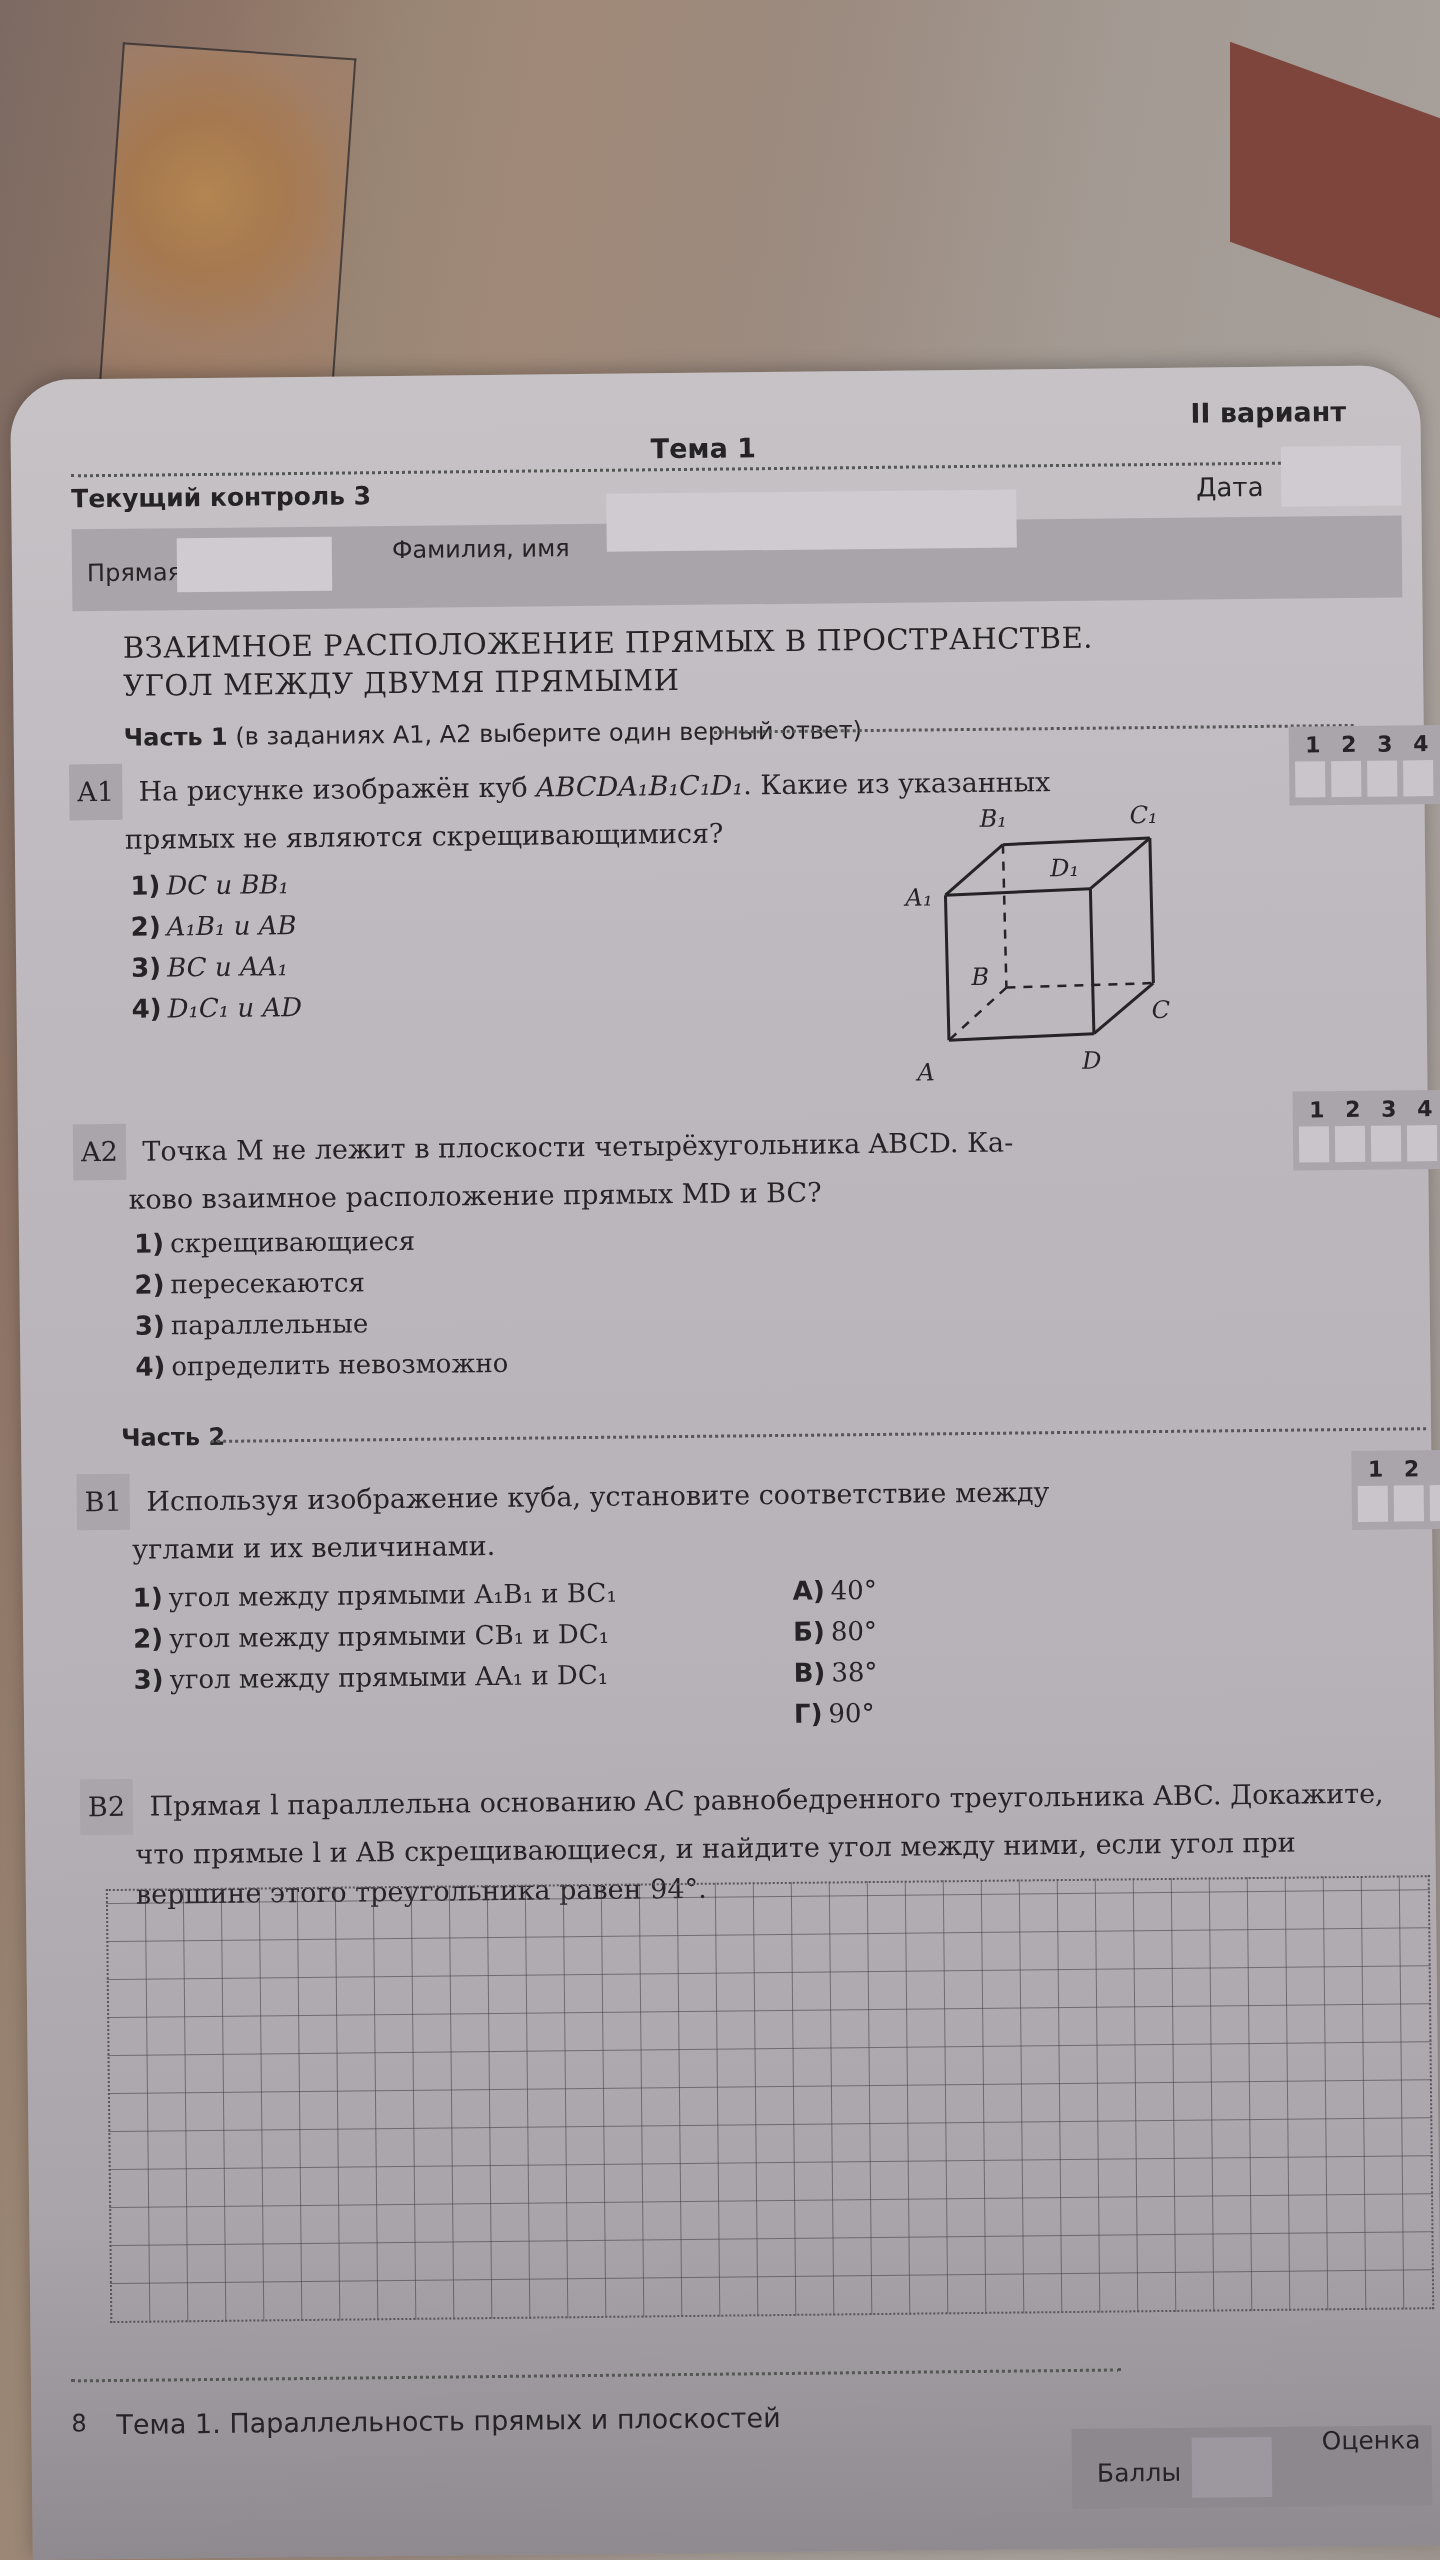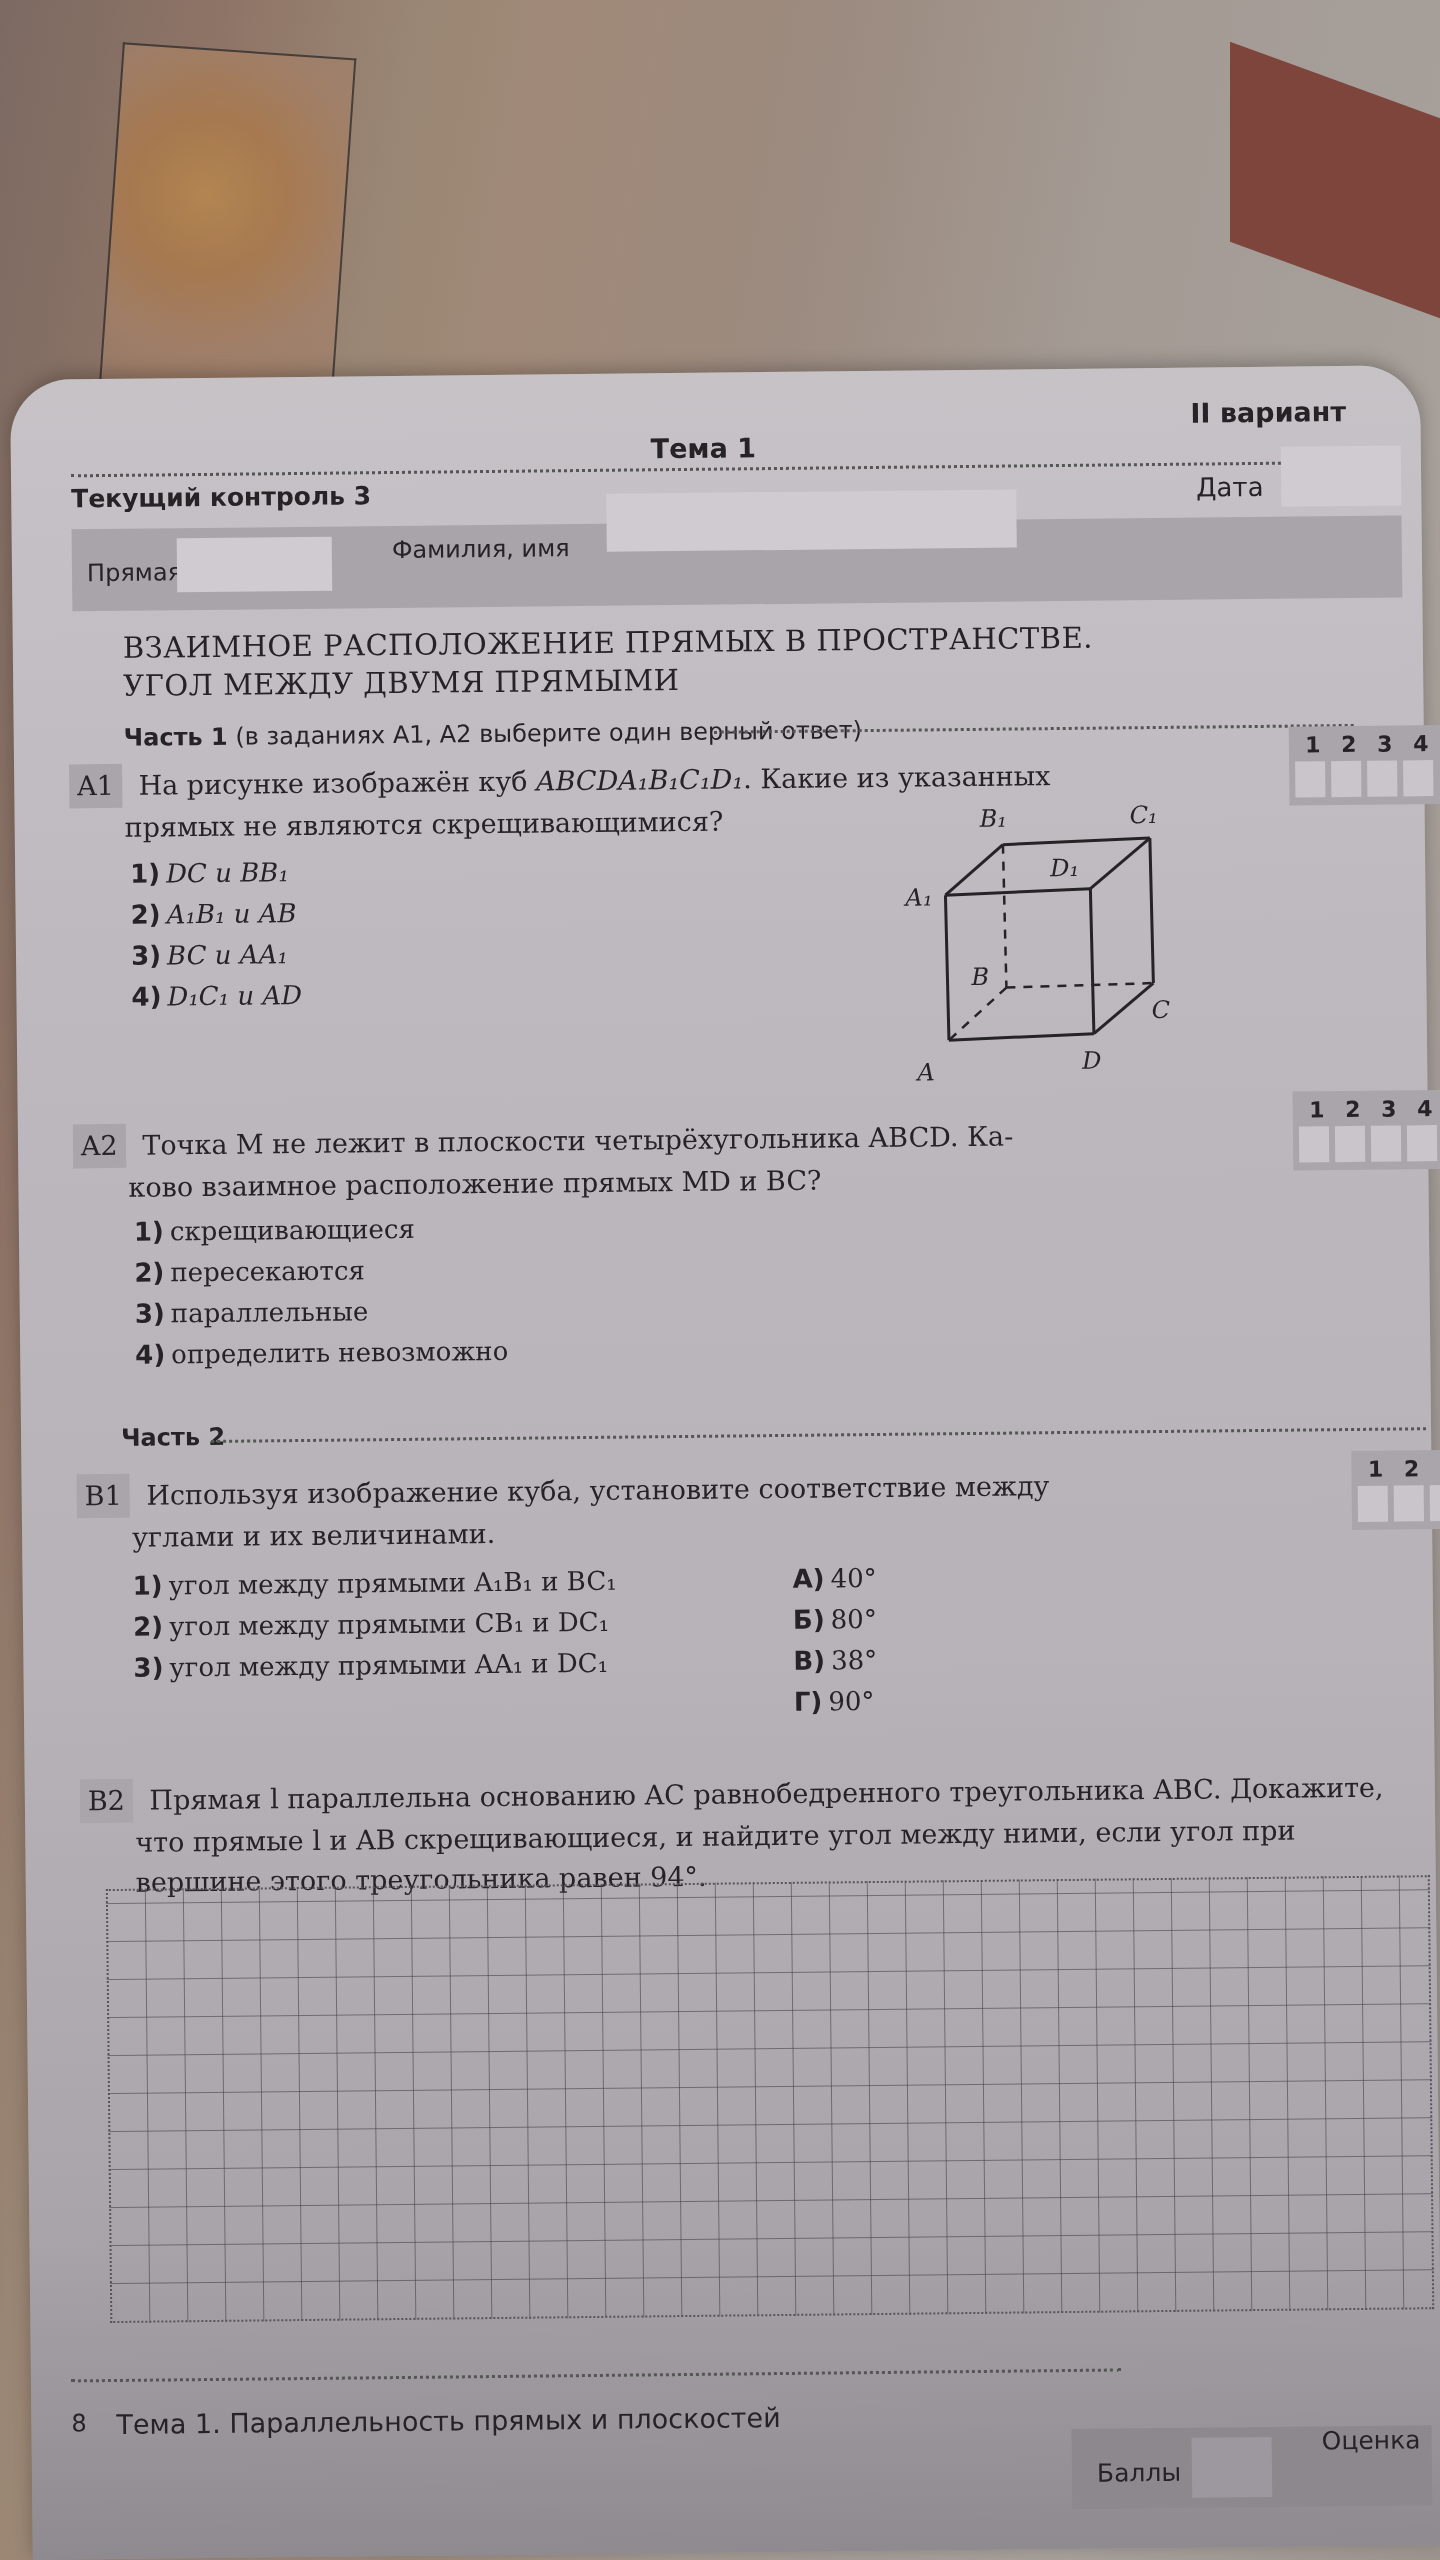--- a/index.html
+++ b/index.html
@@ -52,21 +52,21 @@
     .class-box { left: 165px; top: 160px; width: 155px; height: 54px; background: #cfcbd0; }
     .name-label { left: 380px; top: 160px; font-size: 24px; }
     .name-box { left: 595px; top: 120px; width: 410px; height: 58px; background: #cfcbd0; }
 
     .title { left: 110px; top: 250px; font-size: 29px; line-height: 38px; letter-spacing: 0.5px; }
     .part1 { left: 110px; top: 345px; font-size: 24px; }
     .part1 b { font-weight: bold; }
     .part1-dot { left: 700px; top: 358px; width: 640px; }
 
     .qnum {
-      display: inline-block; background: #aaa5ab; padding: 2px 8px; font-size: 27px; margin-right: 8px;
+      display: inline-block; background: #aaa5ab; padding: 8px 8px; font-size: 27px; margin-right: 8px;
     }
     .q { font-size: 27px; line-height: 40px; }
     .q i { font-style: italic; }
     .opt { font-size: 26px; line-height: 41px; }
     .opt b { font-family: "DejaVu Sans", sans-serif; font-weight: bold; margin-right: 6px; }
 
     .answer-grid { position: absolute; background: #aaa5ab; padding: 6px 6px 8px 6px; }
     .answer-grid .nums { display: flex; gap: 0; font-family: "DejaVu Sans", sans-serif; font-weight: bold; font-size: 22px; }
     .answer-grid .nums span { width: 36px; text-align: center; }
     .answer-grid .boxes { display: flex; gap: 6px; margin-top: 4px; }

